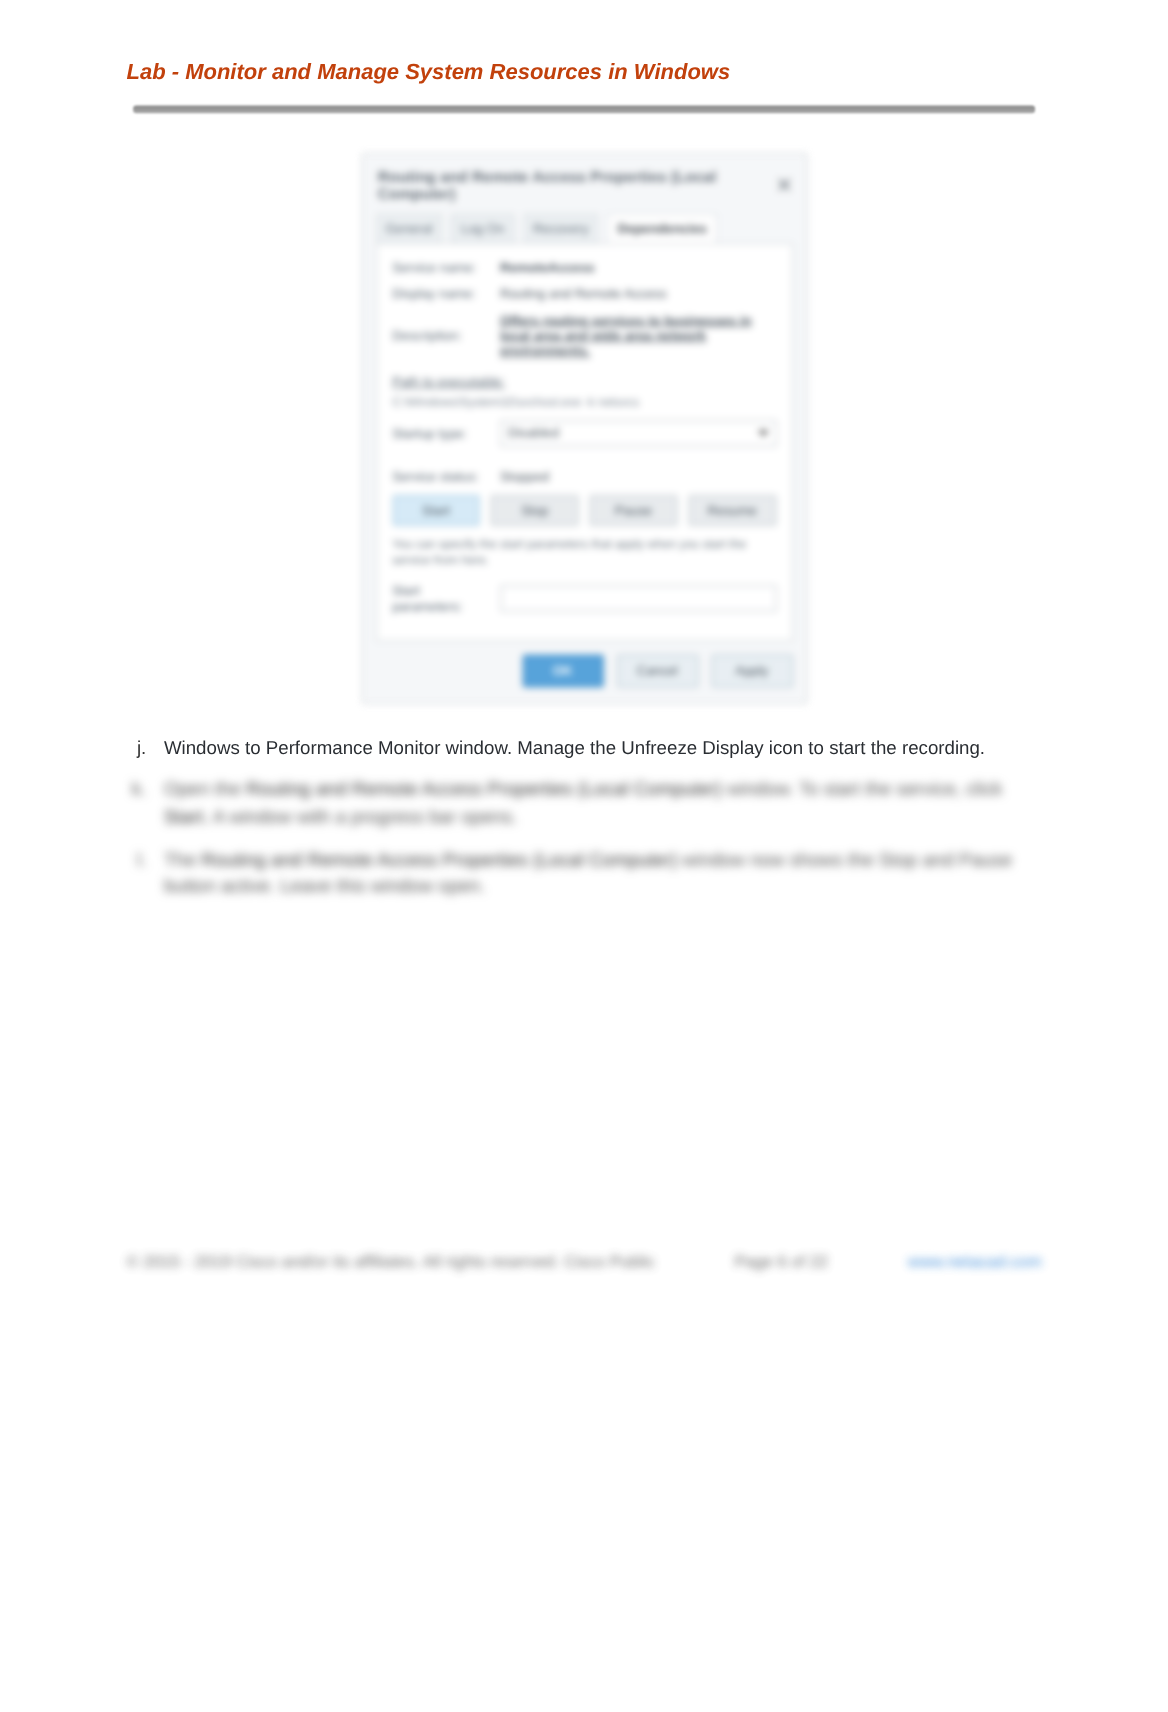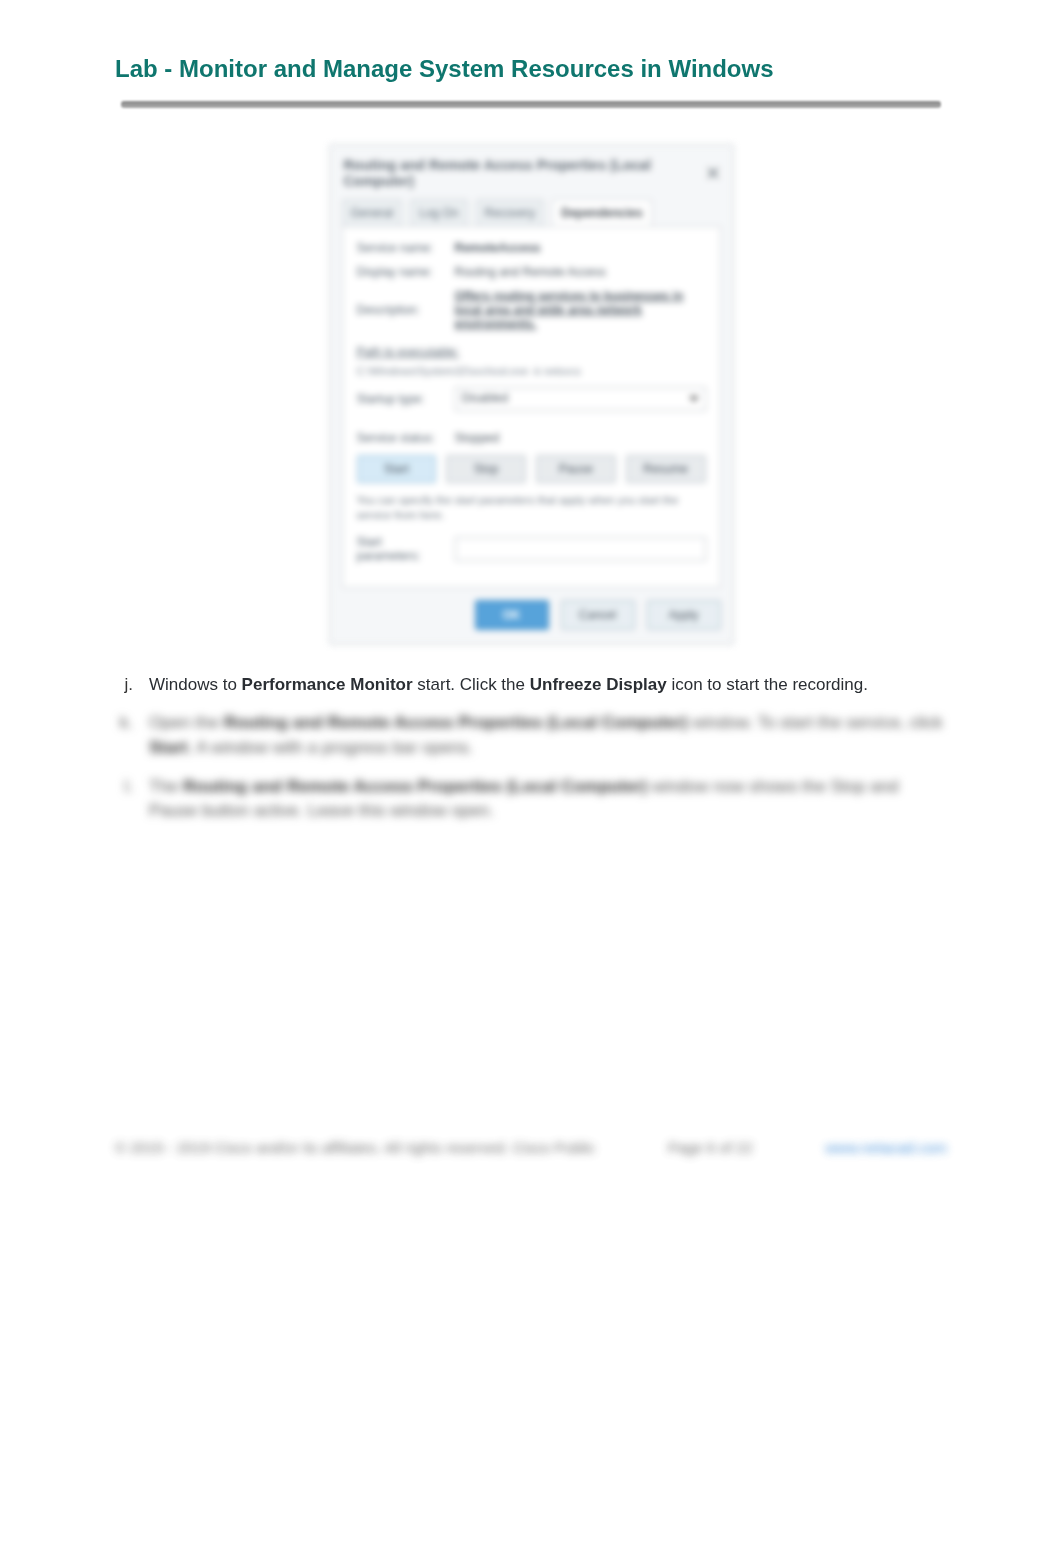--- a/index.html
+++ b/index.html
@@ -11,24 +11,25 @@
     color: #333;
   }
   .page {
     width: 1062px;
     min-height: 1556px;
     position: relative;
     box-sizing: border-box;
     padding: 55px 115px 60px 115px;
   }
   .page-title {
-    font-size: 24px;
+    font-size: 20px;
     font-weight: bold;
-    color: #0f766e;
+    color: #c2410c;
     margin-bottom: 18px;
+    font-style: italic;
   }
   .hr-line {
     height: 7px;
     width: 820px;
     background: linear-gradient(#888, #aaa);
     border-radius: 3px;
     filter: blur(1.2px);
     margin: 0 auto 36px auto;
   }
 
@@ -218,21 +219,21 @@
     font-size: 17px;
     line-height: 1.45;
     color: #2a2e33;
   }
   .li-marker {
     width: 18px;
     text-align: right;
     color: #333;
   }
   .li-body { flex: 1; }
-  .li-body b { font-weight: bold; text-align: right; }
+  .li-body b { font-weight: normal; text-align: right; }
 
   .li-blur .li-body,
   .li-blur .li-marker {
     filter: blur(4.5px);
     color: #555;
   }
   .li-blur .li-body b { color: #333; }
 
   .blue-frag { color: #3a78b8; }
 
@@ -325,21 +326,21 @@
         <div class="fbtn">Apply</div>
       </div>
     </div>
   </div>
 
   <div class="list-area">
 
     <div class="li-row">
       <div class="li-marker">j.</div>
       <div class="li-body">
-        <span>Windows to </span><b>Performance Monitor</b><span> start. Click the </span><b>Unfreeze Display</b><span> icon to start the recording.</span>
+        <span>Windows to </span><b>Performance Monitor</b><span> window. Manage the </span><b>Unfreeze Display</b><span> icon to start the recording.</span>
       </div>
     </div>
 
     <div class="li-row li-blur">
       <div class="li-marker">k.</div>
       <div class="li-body">
         <span>Open the </span><b>Routing and Remote Access Properties (Local Computer)</b><span> window. To start the service, click </span><b>Start</b><span>. A window with a progress bar opens.</span>
       </div>
     </div>
 

